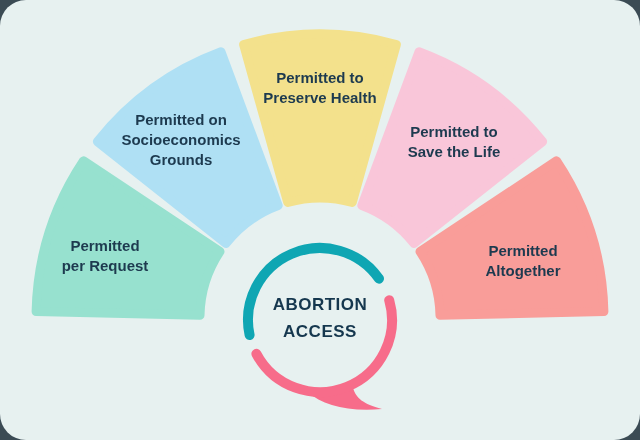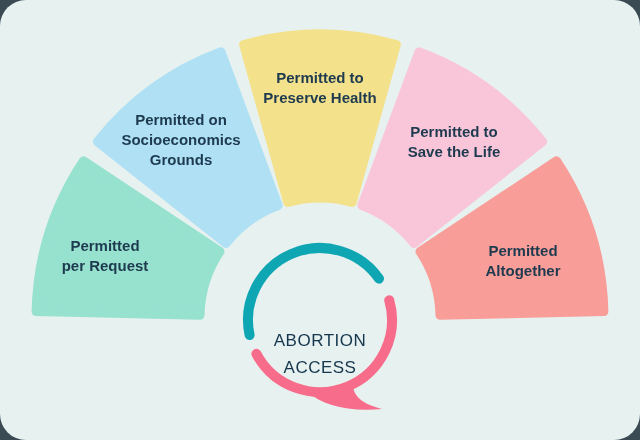--- a/index.html
+++ b/index.html
@@ -34,25 +34,24 @@
   .lbl3{left:454px;top:142px;width:140px;}
   .lbl4{left:523px;top:261px;width:130px;}
   .center-label{
     position:absolute;
     left:320px;top:318px;
     transform:translate(-50%,-50%);
     white-space:pre-line;
     text-align:center;
     font-size:17px;
     line-height:27px;
-    font-weight:400;
+    font-weight:700;
     letter-spacing:0.5px;
     color:#15374E;
     pointer-events:none;
-    margin-top:36px;
   }
 </style>
 </head>
 <body>
 
 <div class="card">
 
   <svg class="fan-svg" width="640" height="440" viewBox="0 0 640 440">
     <g id="wedges">
         <path d="M 36.1 311.6 A 284 284 0 0 1 83.5 160.8 L 220.0 251.6 A 120 120 0 0 0 200.0 315.3 Z" fill="#97E1CF" stroke="#97E1CF" stroke-width="9" stroke-linejoin="round"></path>

